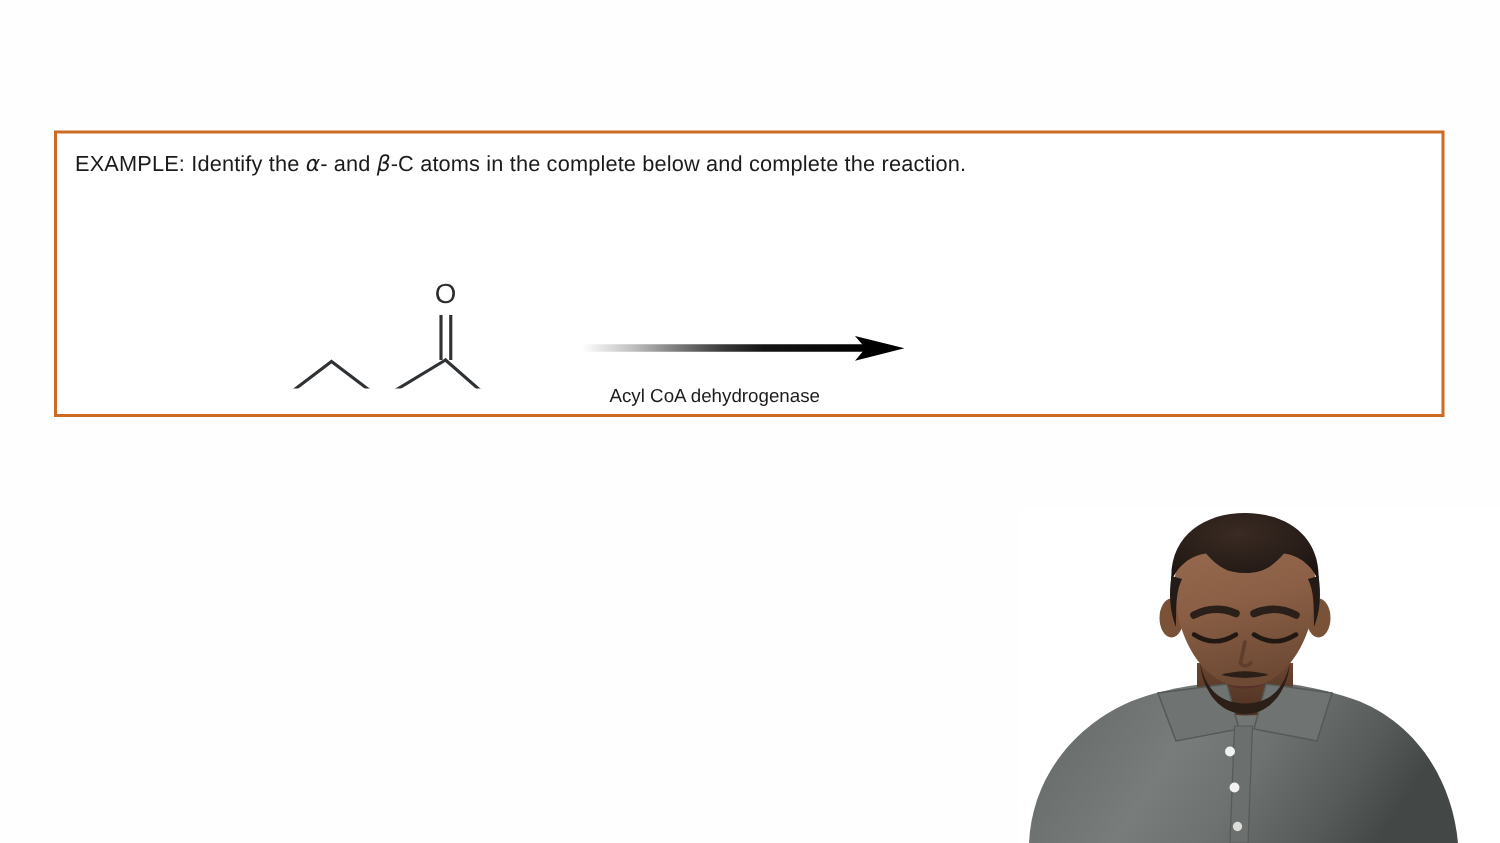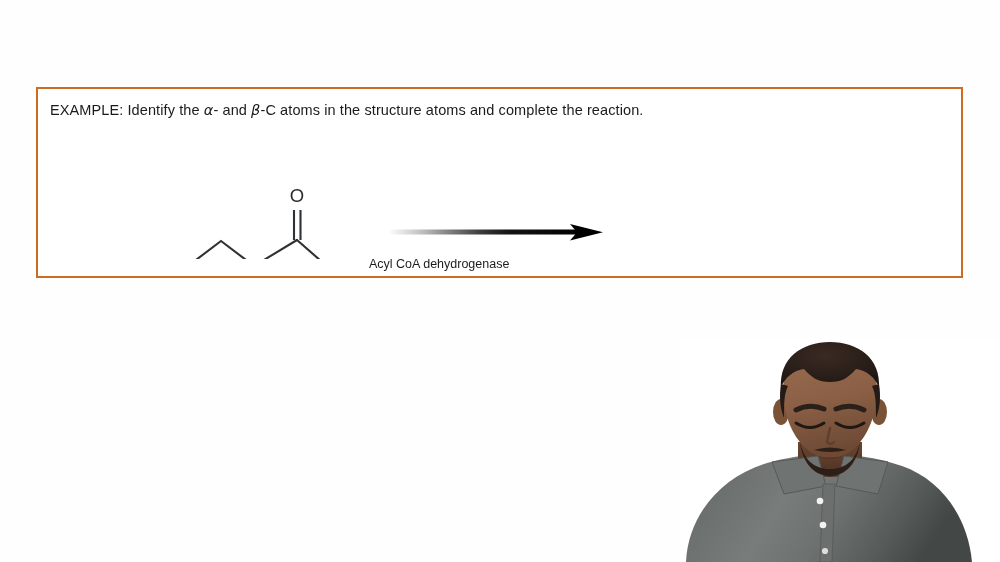--- a/index.html
+++ b/index.html
@@ -64,21 +64,21 @@
     position: absolute;
     left: 320px;
     top: 88px;
   }
   #arrow-svg { display: block; }
   #arrow-label {
     position: absolute;
     left: 331px;
     top: 123px;
     width: 215px;
-    text-align: left;
+    text-align: center;
     font-size: 12.5px;
     color: #1c1c1c;
     white-space: nowrap;
   }
 
   
   #video-overlay {
     position: absolute;
     left: 680px;
     top: 338px;
@@ -90,21 +90,21 @@
   #video-overlay svg { display: block; }
 </style>
 </head>
 <body>
 
 <div id="page">
 
   <div id="example-card">
 
     <div id="prompt-line">
-      <span class="label">EXAMPLE:</span><span> Identify the </span><span class="greek">α</span><span>- and </span><span class="greek">β</span><span>-C atoms in the structure atoms and complete the reaction.</span>
+      <span class="label">EXAMPLE:</span><span> Identify the </span><span class="greek">α</span><span>- and </span><span class="greek">β</span><span>-C atoms in the complete below and complete the reaction.</span>
     </div>
 
     <div id="reaction">
 
       <svg id="structure-svg" width="260" height="110" viewBox="0 0 260 110">
 
         <g stroke="#2f3234" stroke-width="2.1" fill="none" stroke-linecap="round">
           <path d="M 50 118 L 50 118"></path>
           <polyline points="50,117 83,92 116,117 159,91"></polyline>
 

